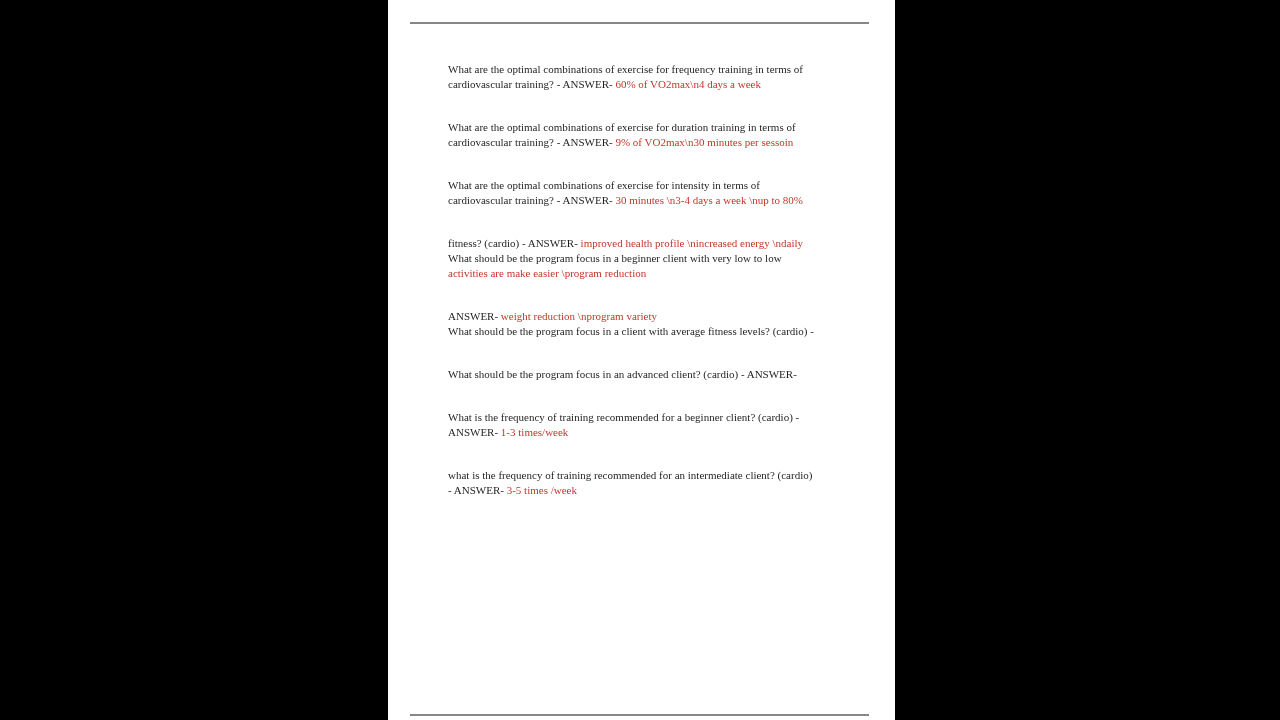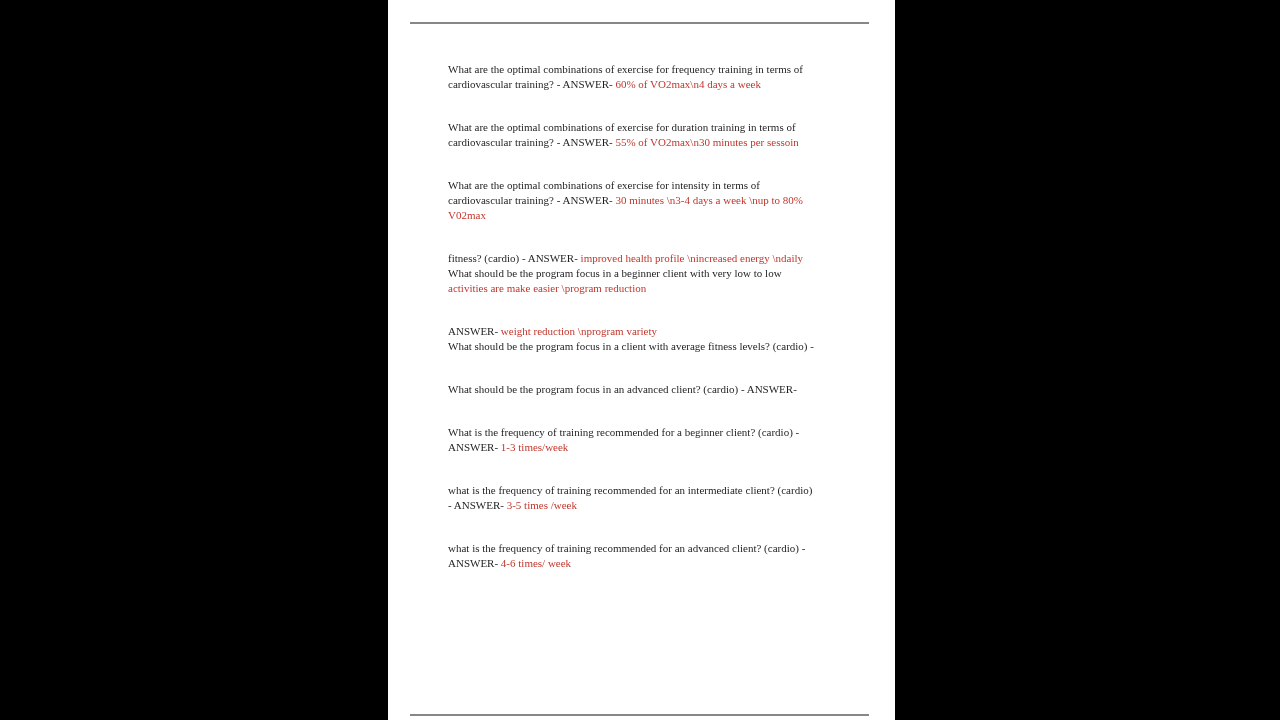--- a/index.html
+++ b/index.html
@@ -59,26 +59,25 @@
   <div class="paper">
     <div class="rule rule-top"></div>
     <div class="rule rule-bottom"></div>
     <div class="content">
         <div class="qa-block">
           <div class="qa-line"><span class="ques">What are the optimal combinations of exercise for frequency training in terms of</span></div>
           <div class="qa-line"><span class="ques">cardiovascular training? - ANSWER- </span><span class="ans">60% of VO2max\n4 days a week</span></div>
         </div>
         <div class="qa-block">
           <div class="qa-line"><span class="ques">What are the optimal combinations of exercise for duration training in terms of</span></div>
-          <div class="qa-line"><span class="ques">cardiovascular training? - ANSWER- </span><span class="ans">55% of VO2max\n30 minutes per sessoin</span></div>
+          <div class="qa-line"><span class="ques">cardiovascular training? - ANSWER- </span><span class="ans">9% of VO2max\n30 minutes per sessoin</span></div>
         </div>
         <div class="qa-block">
           <div class="qa-line"><span class="ques">What are the optimal combinations of exercise for intensity in terms of</span></div>
           <div class="qa-line"><span class="ques">cardiovascular training? - ANSWER- </span><span class="ans">30 minutes \n3-4 days a week \nup to 80%</span></div>
-          <div class="qa-line"><span class="ans">V02max</span></div>
         </div>
         <div class="qa-block">
           <div class="qa-line"><span class="ques">fitness? (cardio) - ANSWER- </span><span class="ans">improved health profile \nincreased energy \ndaily</span></div>
           <div class="qa-line"><span class="ques">What should be the program focus in a beginner client with very low to low</span></div>
           <div class="qa-line"><span class="ans">activities are make easier \program reduction</span></div>
         </div>
         <div class="qa-block">
           <div class="qa-line"><span class="ques">ANSWER- </span><span class="ans">weight reduction \nprogram variety</span></div>
           <div class="qa-line"><span class="ques">What should be the program focus in a client with average fitness levels? (cardio) -</span></div>
         </div>
@@ -86,19 +85,15 @@
           <div class="qa-line"><span class="ques">What should be the program focus in an advanced client? (cardio) - ANSWER-</span></div>
         </div>
         <div class="qa-block">
           <div class="qa-line"><span class="ques">What is the frequency of training recommended for a beginner client? (cardio) -</span></div>
           <div class="qa-line"><span class="ques">ANSWER- </span><span class="ans">1-3 times/week</span></div>
         </div>
         <div class="qa-block">
           <div class="qa-line"><span class="ques">what is the frequency of training recommended for an intermediate client? (cardio)</span></div>
           <div class="qa-line"><span class="ques">- ANSWER- </span><span class="ans">3-5 times /week</span></div>
         </div>
-        <div class="qa-block">
-          <div class="qa-line"><span class="ques">what is the frequency of training recommended for an advanced client? (cardio) -</span></div>
-          <div class="qa-line"><span class="ques">ANSWER- </span><span class="ans">4-6 times/ week</span></div>
-        </div>
       </div>
   </div>
 </div>
 
 </body></html>

